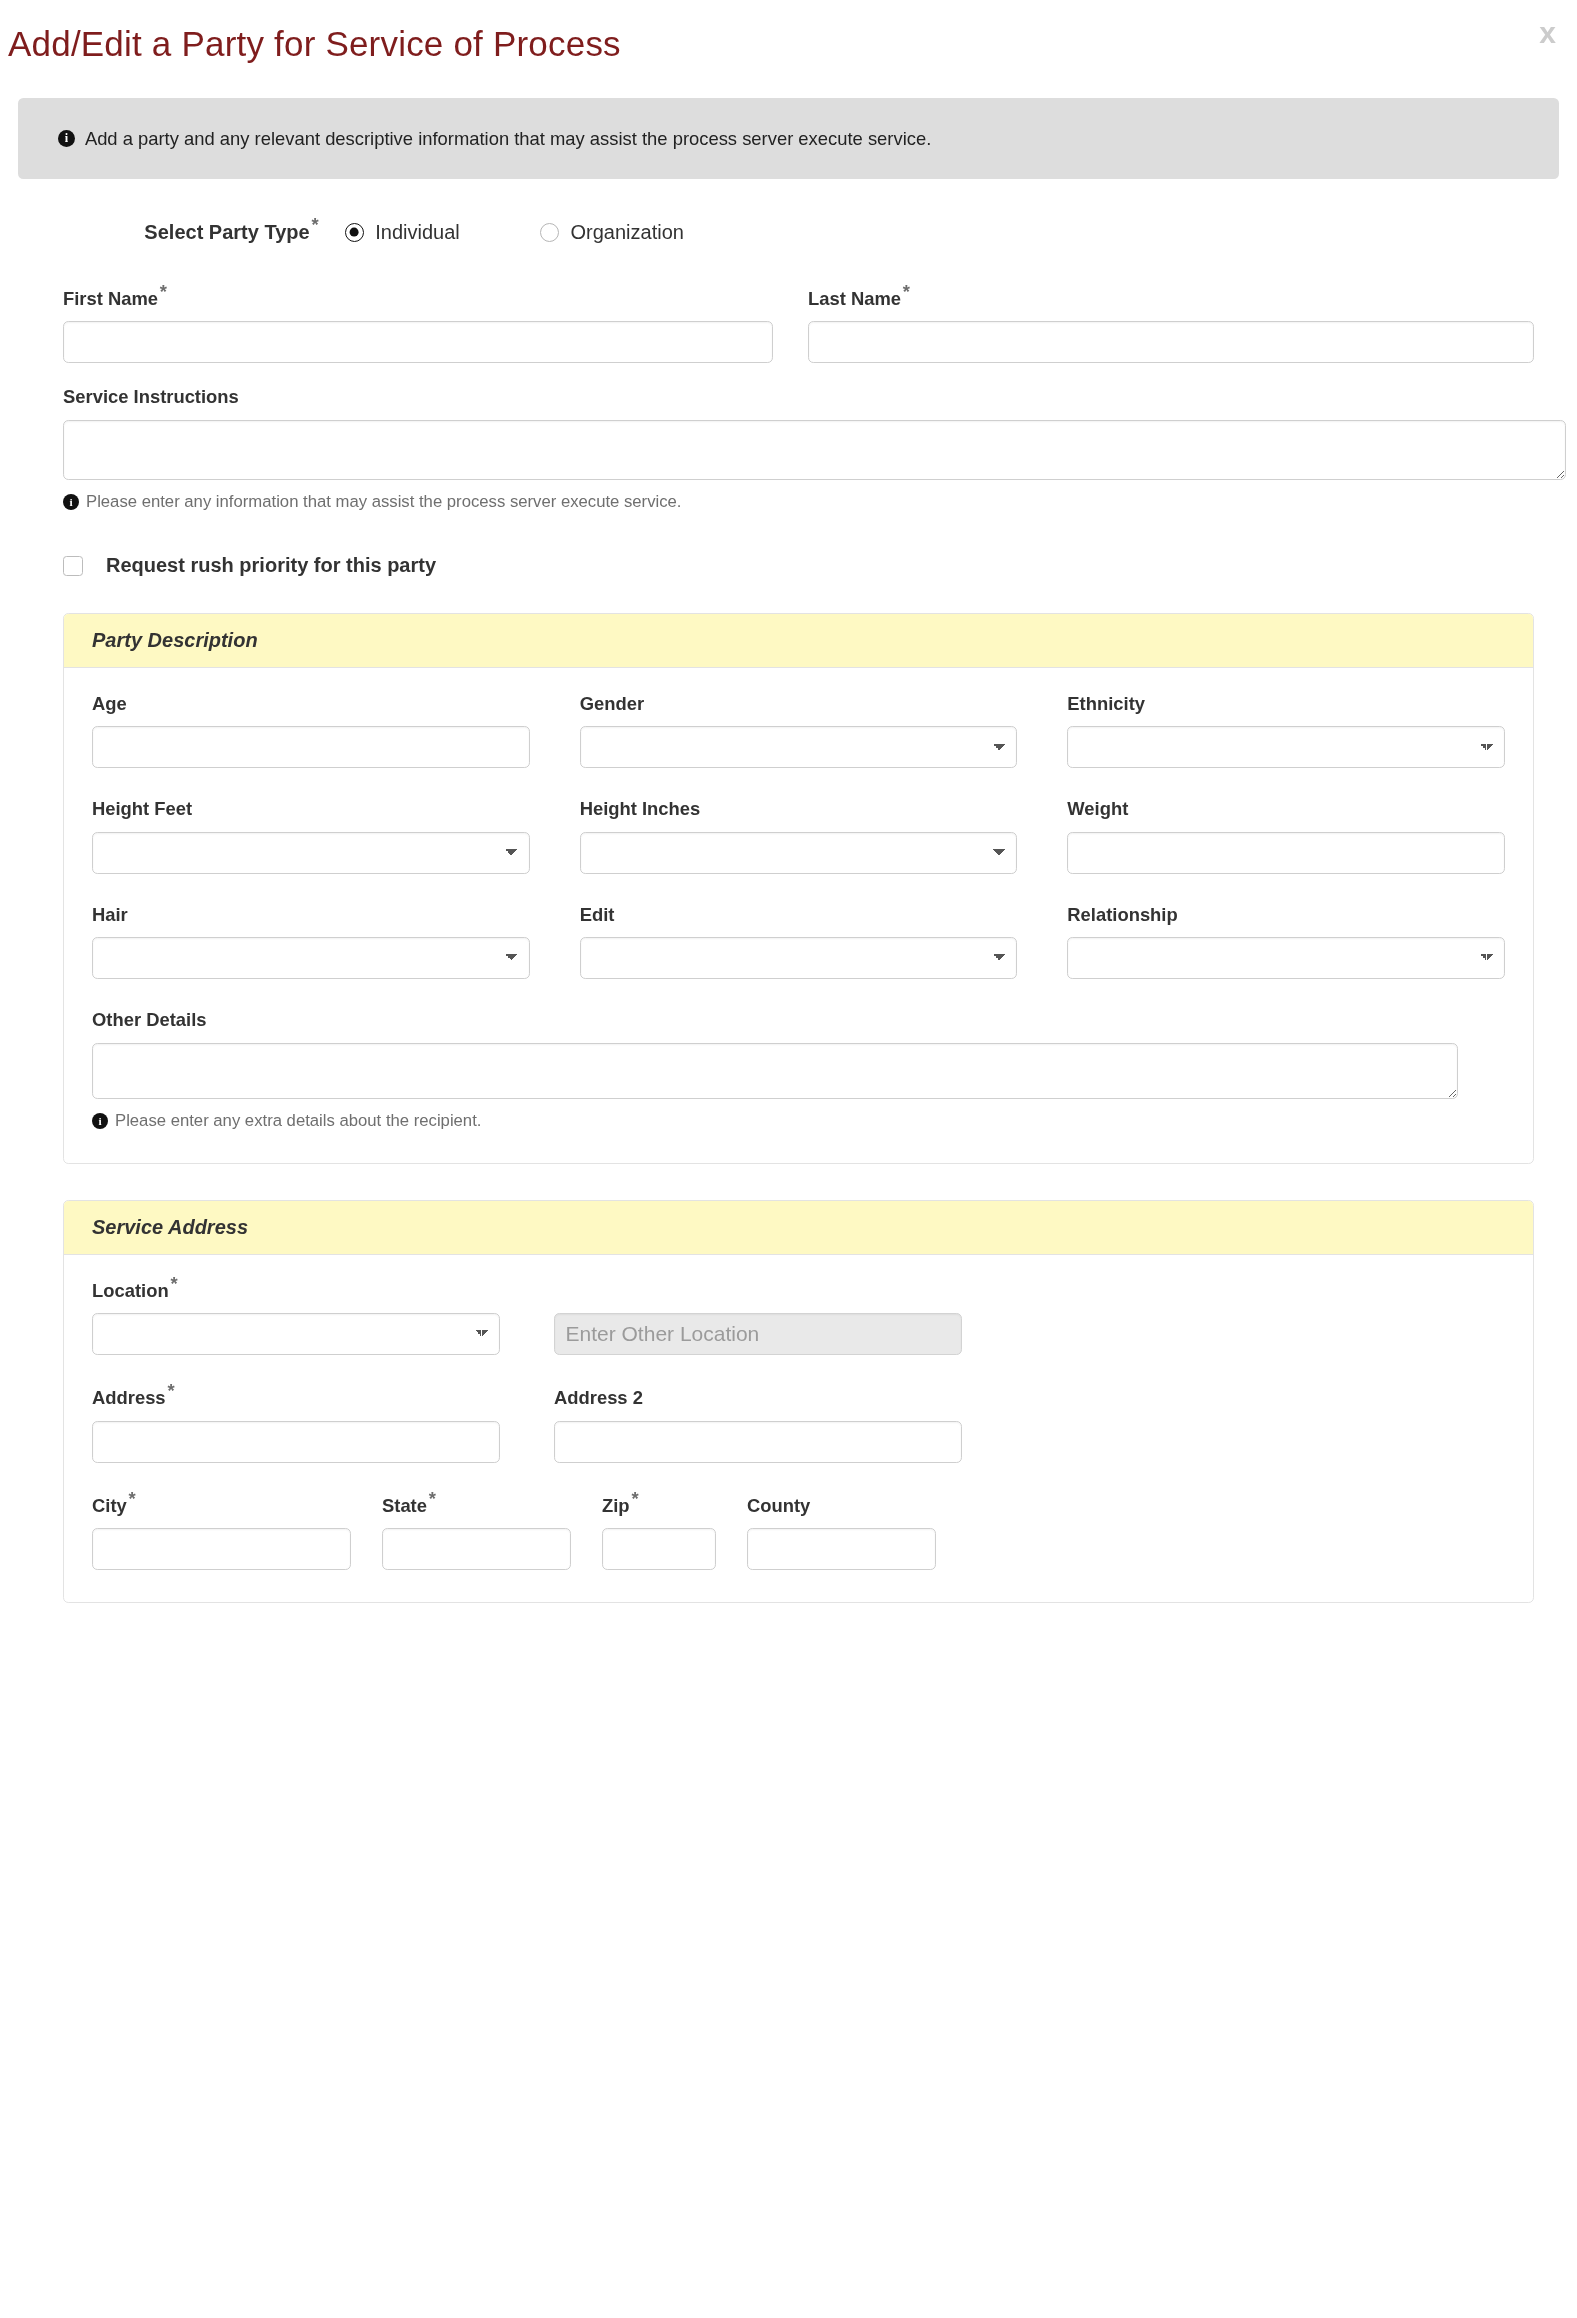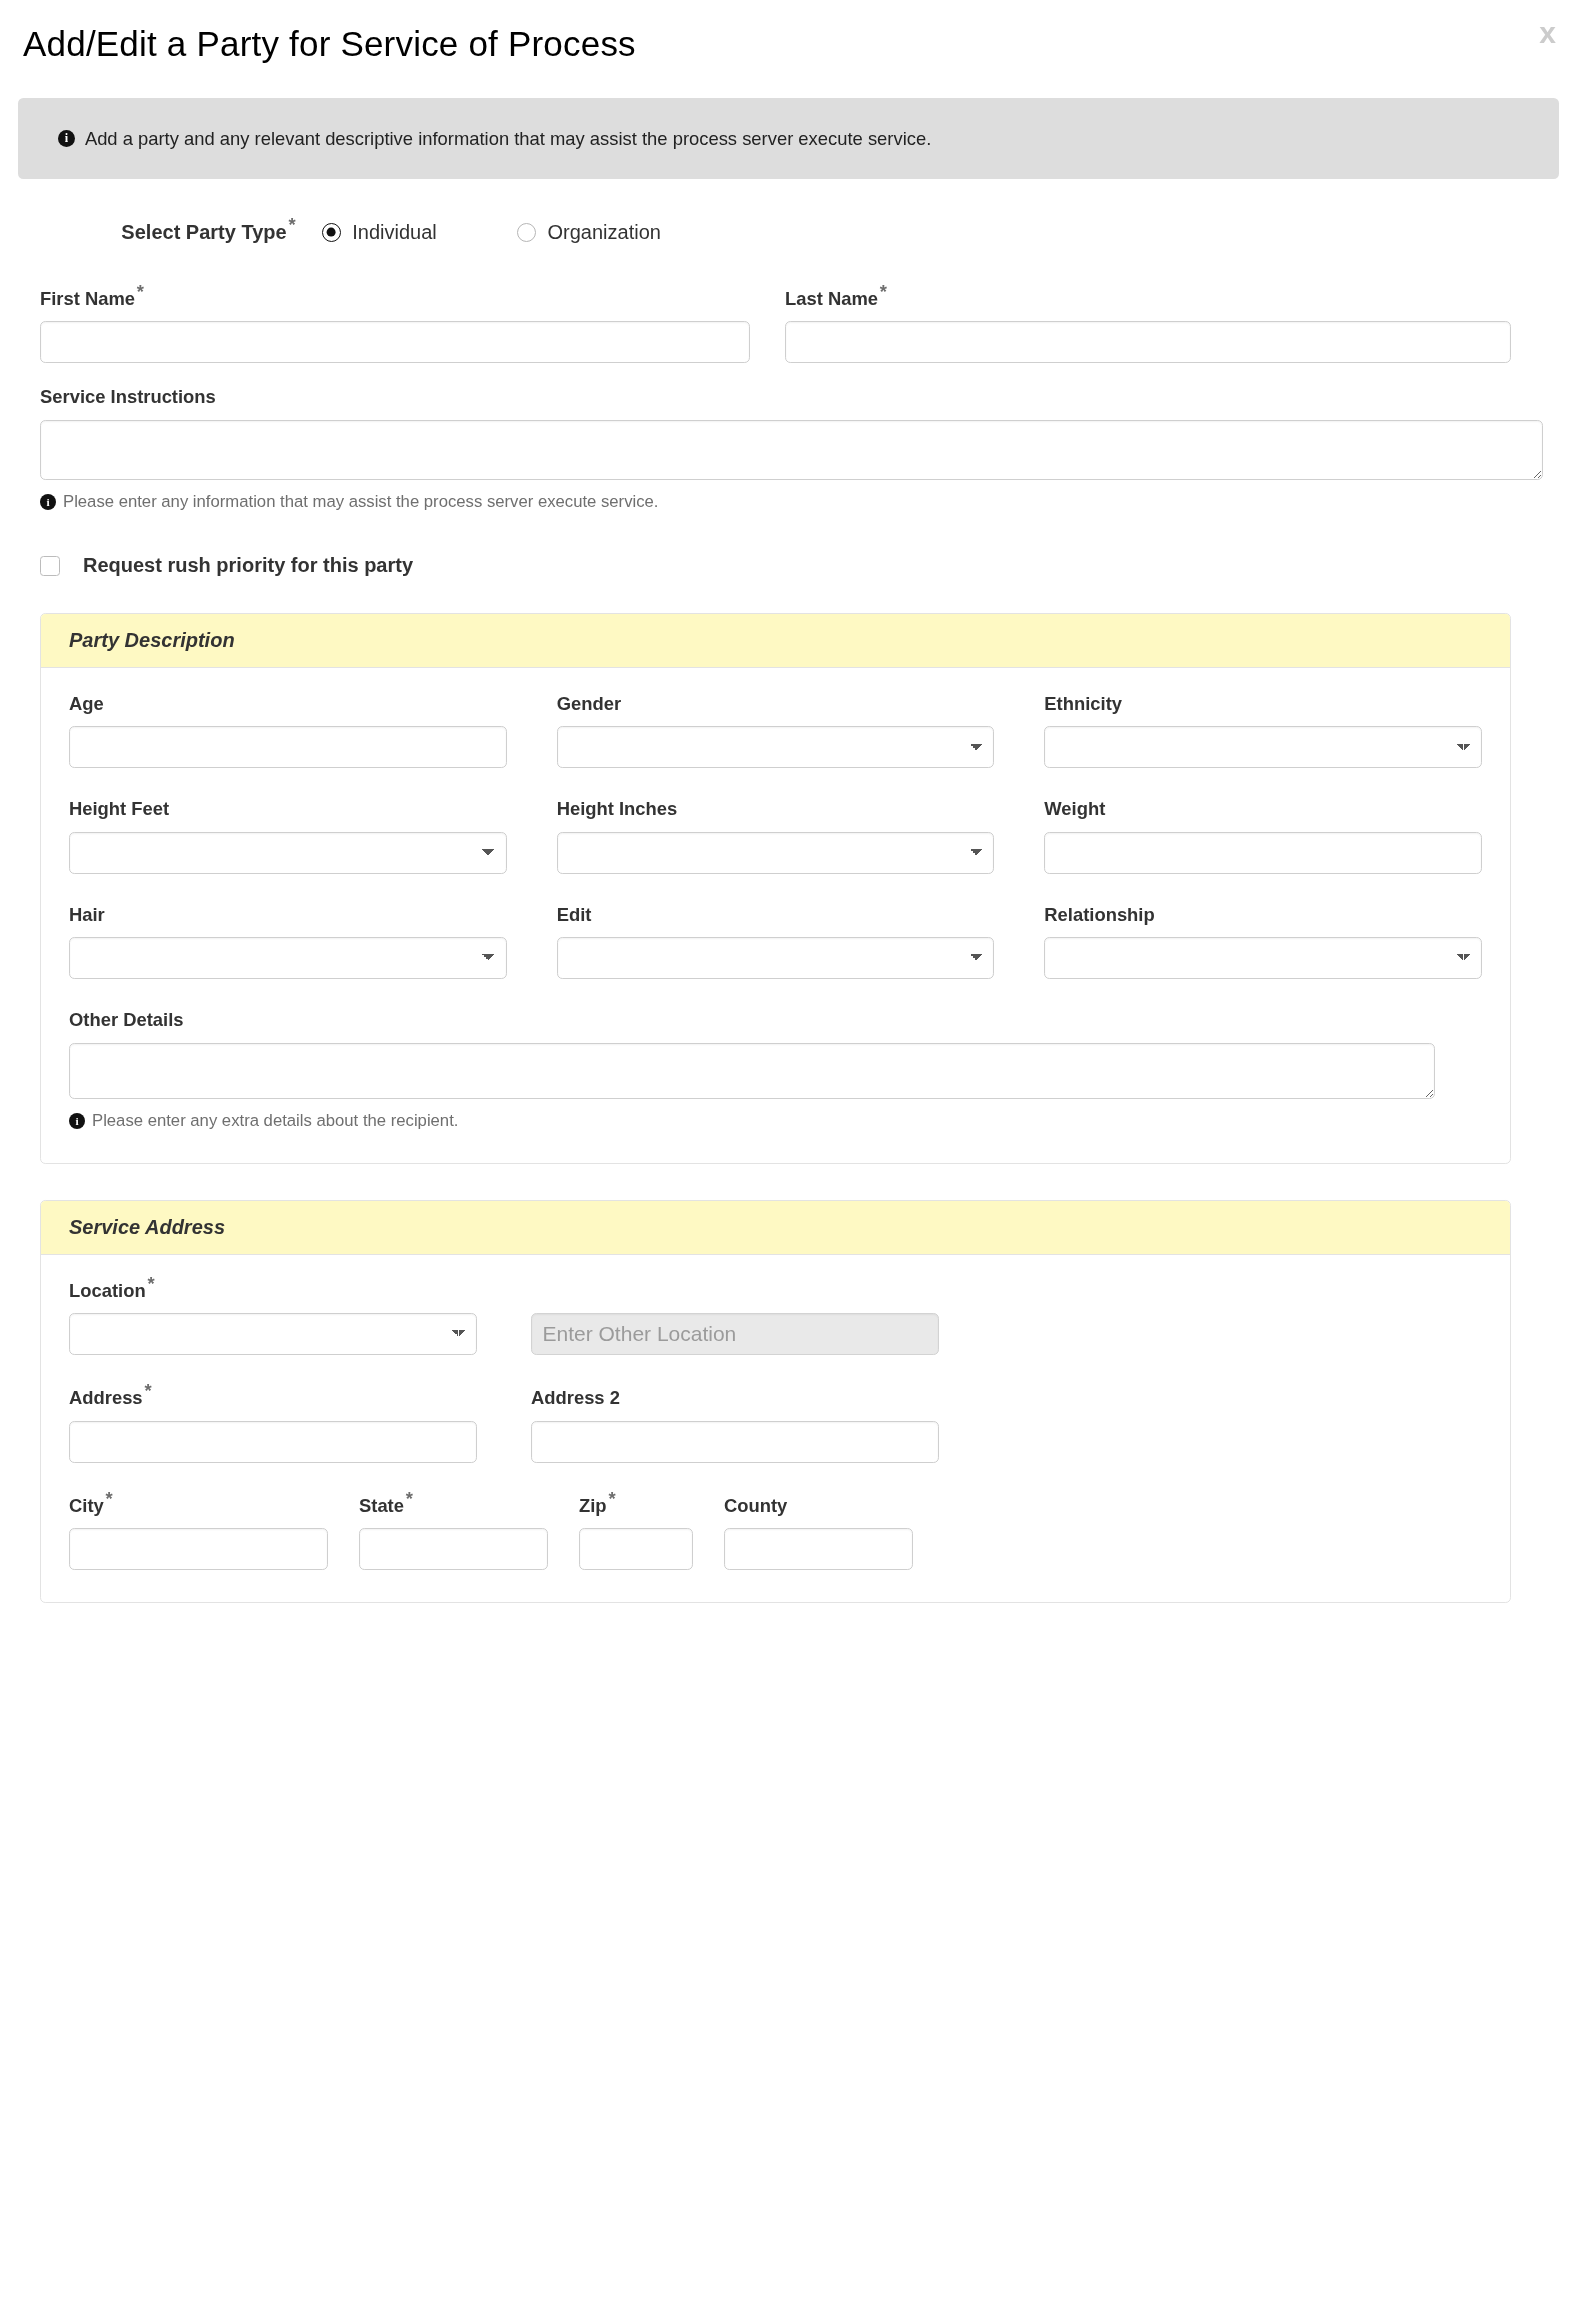--- a/index.html
+++ b/index.html
@@ -18,25 +18,25 @@
   }
 
   
   .modal-header {
     position: relative;
     padding: 23px 0 0 0;
     height: 98px;
   }
   .modal-title {
     position: absolute;
-    left: 23px;
+    left: 8px;
     top: 24.6px;
     font-size: 35px;
     font-weight: 400;
-    color: #000000;
+    color: #7f1d1d;
     letter-spacing: 0.2px;
     line-height: 1.1;
   }
   .close-btn {
     position: absolute;
     right: 21px;
     top: 17.6px;
     font-size: 30px;
     font-weight: bold;
     color: #cccccc;
@@ -183,21 +183,21 @@
     color: #6f6f6f;
   }
   .disabled-input {
     background: #e9e9e9;
     color: #8a8a8a;
     border-color: #d3d3d3;
   }
   .disabled-input::placeholder { color: #9b9b9b; opacity: 1; }
 
   
-  .body-area { padding: 0 5px; }
+  .body-area { padding: 0 28px; }
   .name-row {
     display: flex;
     margin-top: 44px;
   }
   .name-col-first { width: 710px; margin-left: 35px; }
   .name-col-last  { width: 726px; margin-left: 35px; }
 
   
   .svc-instr { margin-top: 23px; margin-left: 35px; width: 1503px; }
   .svc-instr .txt-area { height: 60px; }

